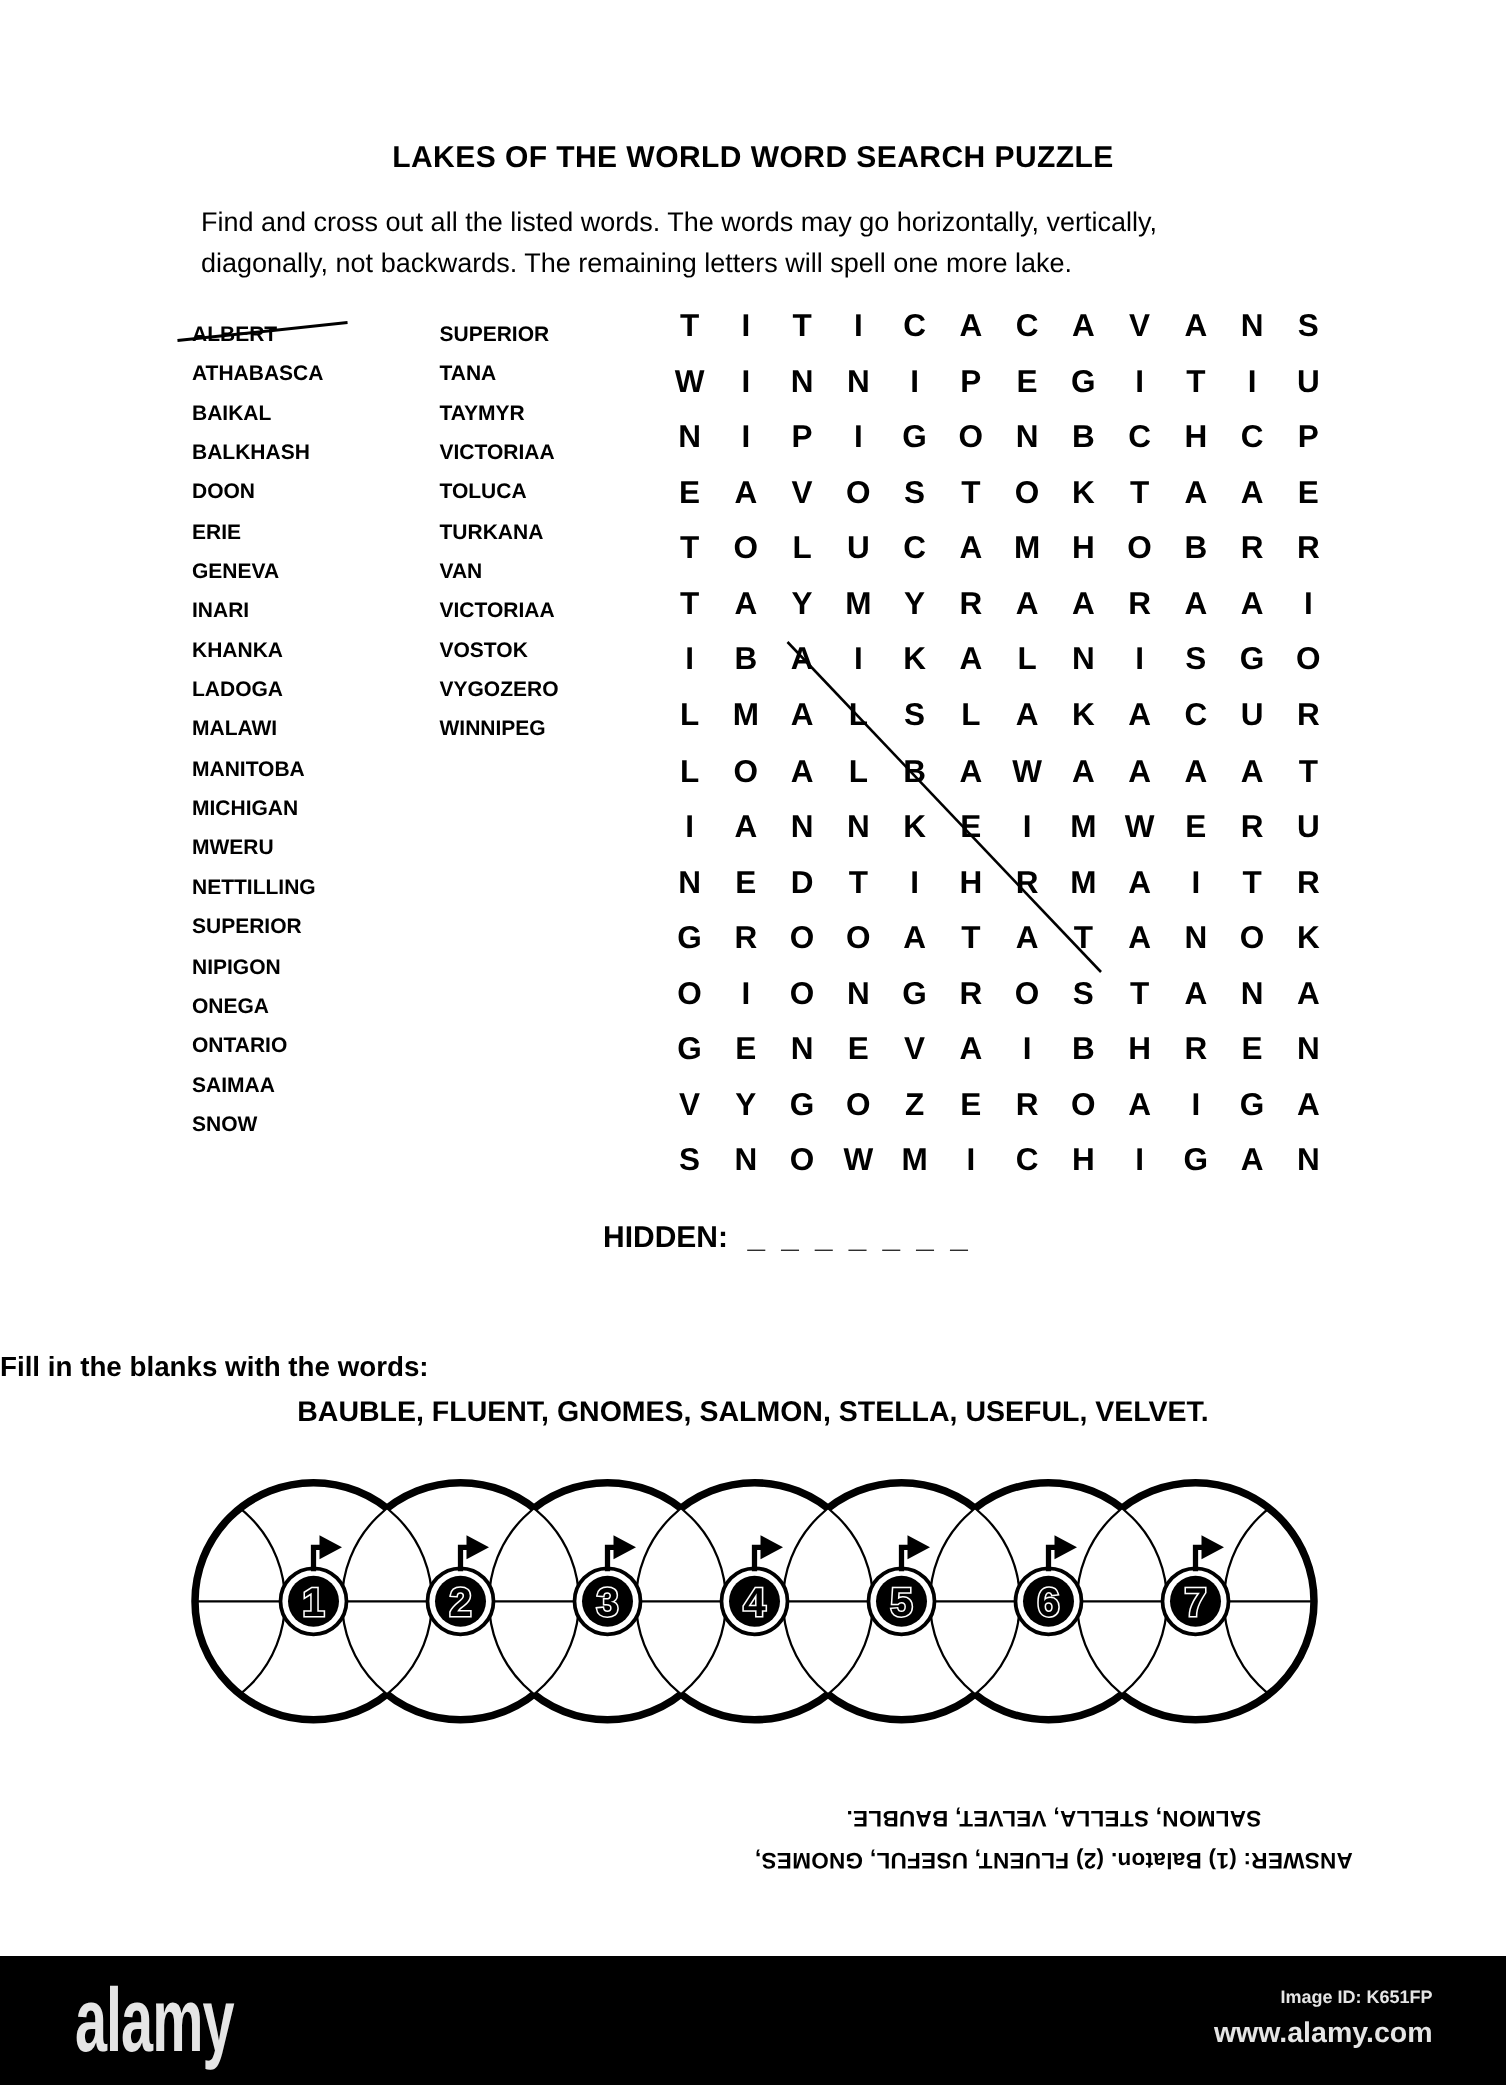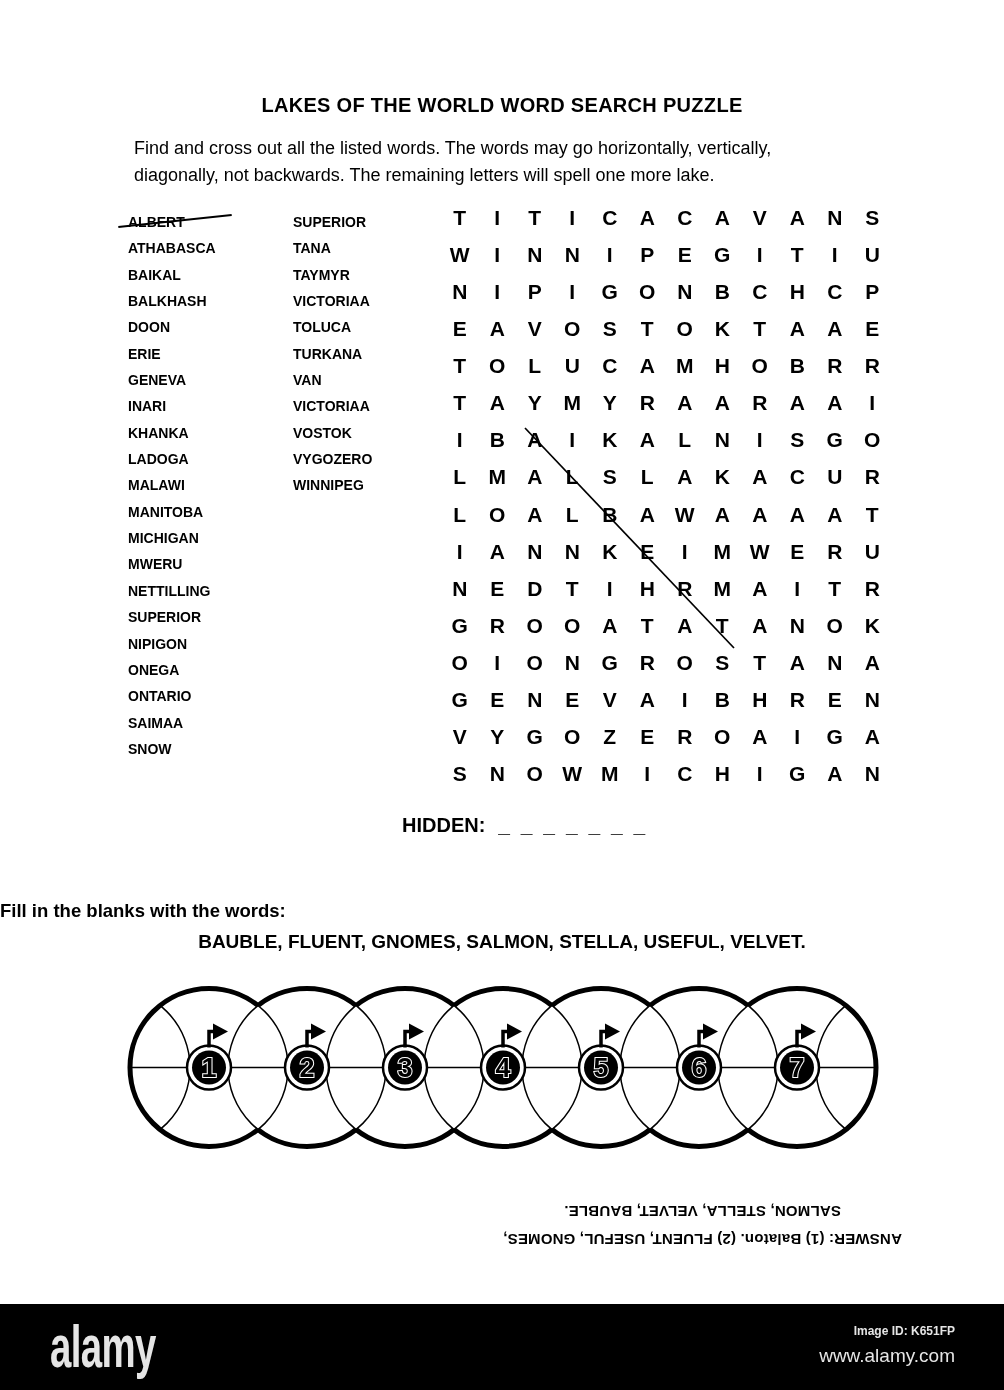--- a/index.html
+++ b/index.html
@@ -52,21 +52,21 @@
   .footer{
     position:absolute;left:0;top:1304px;width:1004px;height:86px;background:#000;color:#e5e5e5;
   }
   .logo-wrap{position:absolute;left:50px;top:0;height:86px;display:flex;align-items:center;}
   .logo{
     font-size:60px;font-weight:bold;letter-spacing:-1px;line-height:1;
     transform:scaleX(.64);transform-origin:left center;display:inline-block;
   }
   .footer-right{position:absolute;right:49px;top:20px;text-align:right;}
   .image-id{font-size:12px;font-weight:bold;}
-  .website{font-size:19px;font-weight:normal;margin-top:7px;}
+  .website{font-size:19px;font-weight:bold;margin-top:7px;}
 </style>
 </head>
 <body>
 
 <div class="page">
 
   <div class="title">LAKES OF THE WORLD WORD SEARCH PUZZLE</div>
 
   <div class="instructions">
     <div>Find and cross out all the listed words. The words may go horizontally, vertically,</div>

